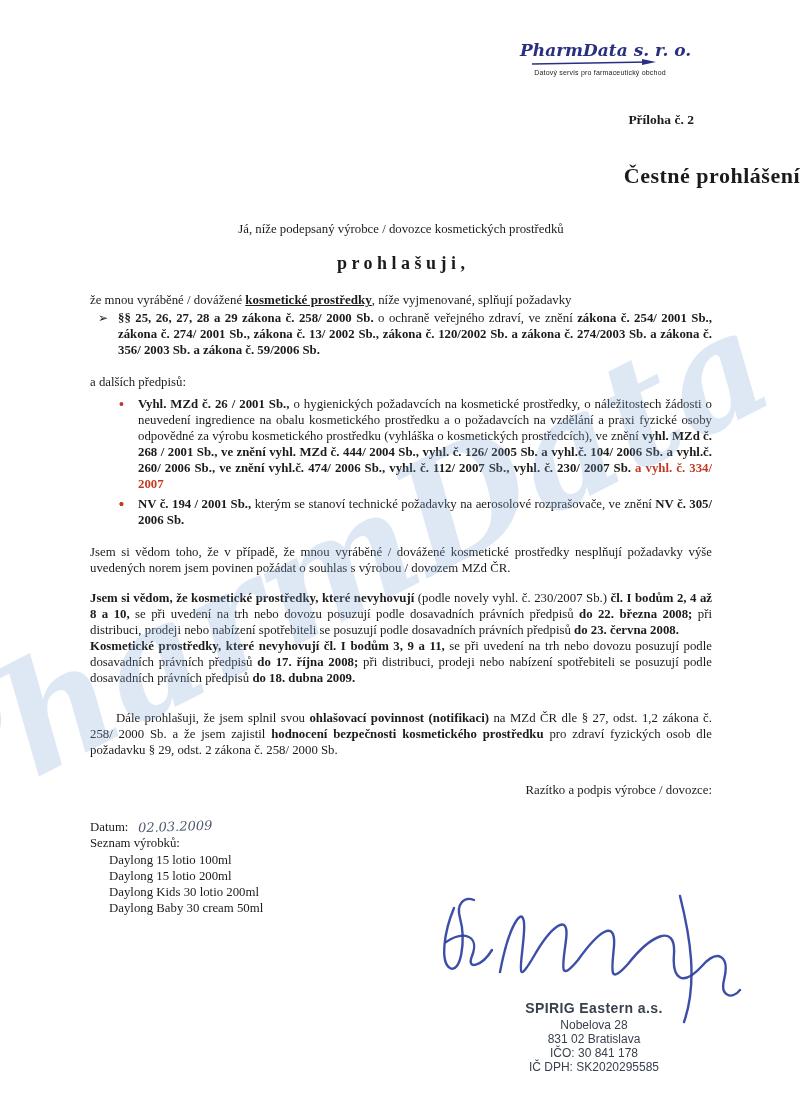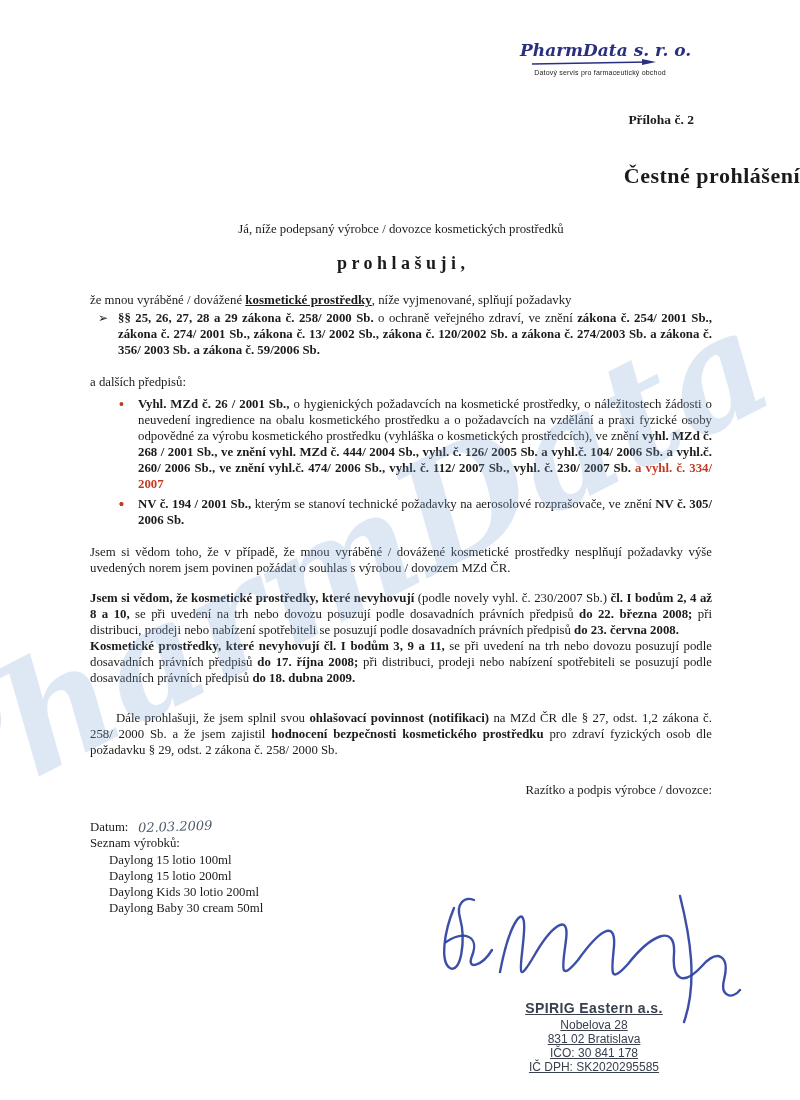--- a/index.html
+++ b/index.html
@@ -62,21 +62,20 @@
 
   .signature { position:absolute; left:428px; top:870px; z-index:5; }
   .signature path {
     stroke:var(--signature-blue,#2b3fa0); fill:none; stroke-width:2.4;
     stroke-linecap:round; opacity:.92;
   }
   .stamp {
     position:absolute; left:476px; top:1000px; width:236px; text-align:center;
     color:var(--stamp-gray,#39404e); z-index:3;
     font-family:"Liberation Sans", sans-serif;
-    text-decoration:underline;
   }
   .stamp-company { font-size:14px; font-weight:bold; letter-spacing:.4px; }
   .stamp-line { font-size:12px; line-height:1.18; }
 </style>
 </head>
 <body>
 
 <div class="page">
 
   <div class="watermark">PharmData s. r. o.</div>

